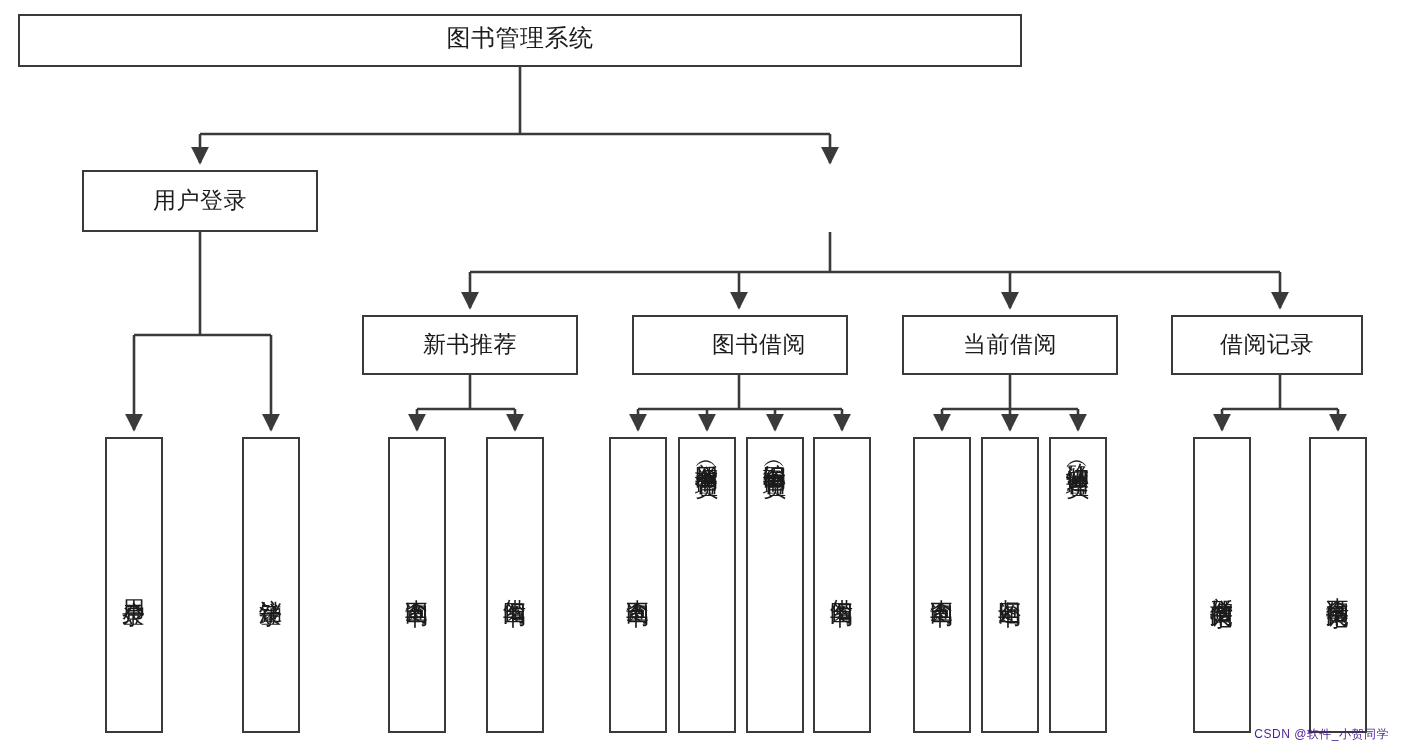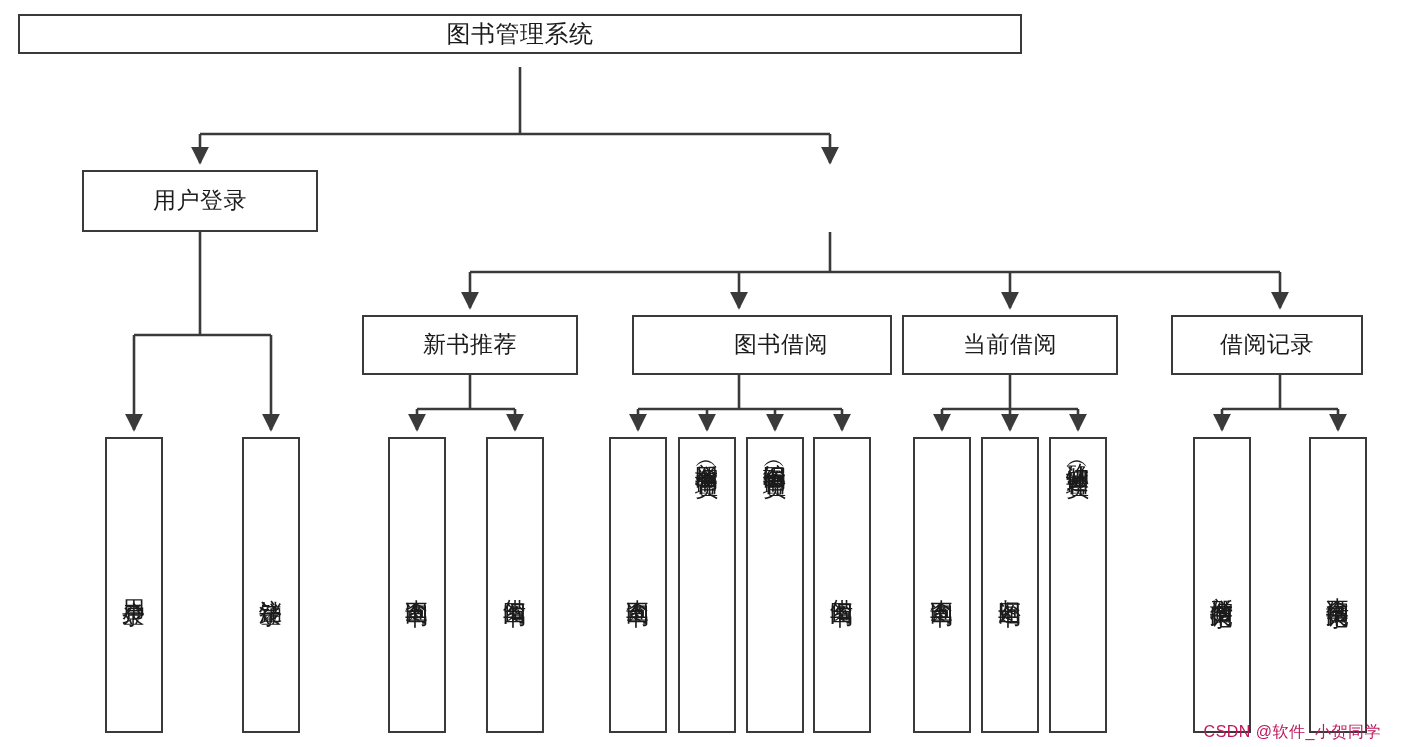--- a/index.html
+++ b/index.html
@@ -61,24 +61,24 @@
     line-height: 1.05;
     letter-spacing: 2px;
     white-space: nowrap;
   }
   .node.vert.center {
     align-items: center;
     padding-top: 0;
   }
   #watermark {
     position: absolute;
-    right: 24px;
+    right: 16px;
     bottom: 4px;
-    font-size: 16px;
-    color: #be185d;
+    font-size: 12px;
+    color: #4c1d95;
     letter-spacing: 0.5px;
     white-space: nowrap;
   }
 </style>
 </head>
 <body>
 
 <div id="canvas">
 
   <svg id="edges" viewBox="0 0 1405 747" xmlns="http://www.w3.org/2000/svg">
@@ -124,32 +124,32 @@
       <path d="M 1010 409 L 1010 430" marker-end="url(#arrow)"></path>
       <path d="M 1078 409 L 1078 430" marker-end="url(#arrow)"></path>
 
       <path d="M 1280 375 L 1280 409"></path>
       <path d="M 1222 409 L 1338 409"></path>
       <path d="M 1222 409 L 1222 430" marker-end="url(#arrow)"></path>
       <path d="M 1338 409 L 1338 430" marker-end="url(#arrow)"></path>
     </g>
   </svg>
 
-  <div class="node horiz root" style="left:18px; top:14px; width:1004px; height:40px;">
+  <div class="node horiz root" style="left:18px; top:14px; width:1004px; height:53px;font-family:Liberation Mono, monospace;">
     <span class="label">图书管理系统</span>
   </div>
 
   <div class="node horiz" style="left:82px; top:170px; width:236px; height:62px;">
     <span class="label">用户登录</span>
   </div>
 
   <div class="node horiz" style="left:362px; top:315px; width:216px; height:60px;">
     <span class="label">新书推荐</span>
   </div>
-  <div class="node horiz" style="left:632px; top:315px; width:260px; height:60px;padding-left:38px;">
+  <div class="node horiz" style="left:632px; top:315px; width:216px; height:60px;padding-left:38px;">
     <span class="label">图书借阅</span>
   </div>
   <div class="node horiz" style="left:902px; top:315px; width:216px; height:60px;">
     <span class="label">当前借阅</span>
   </div>
   <div class="node horiz" style="left:1171px; top:315px; width:192px; height:60px;">
     <span class="label">借阅记录</span>
   </div>
 
   <div class="node vert center" style="left:105px; top:437px; width:58px; height:296px;">

